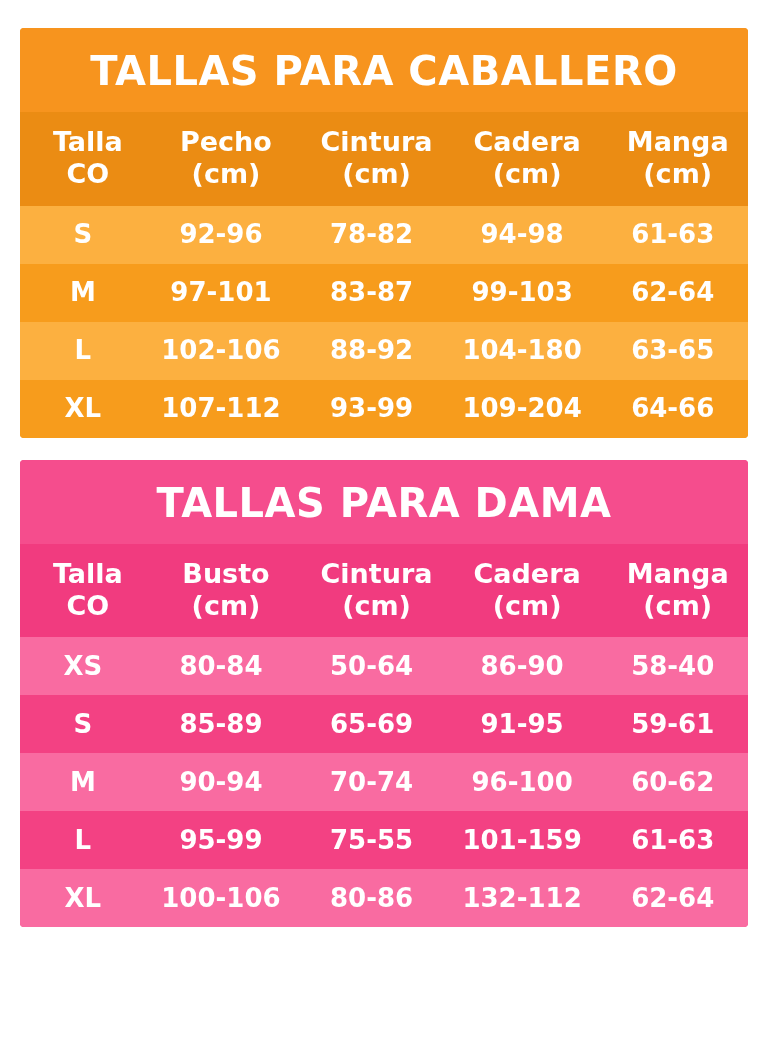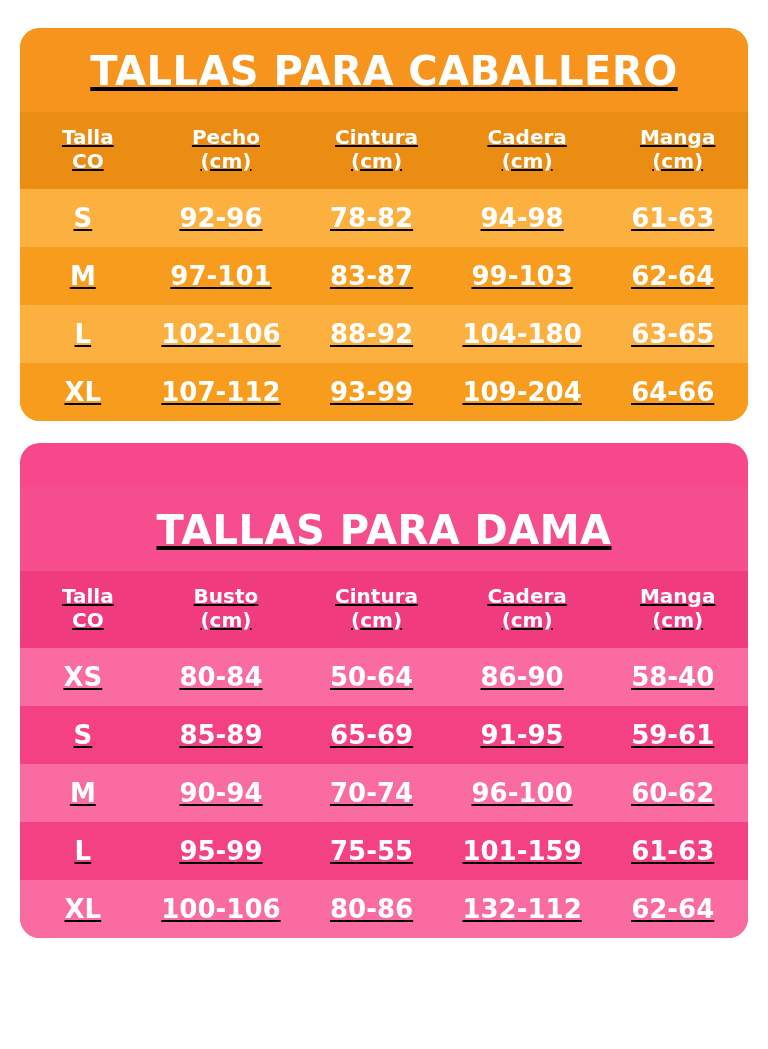--- a/index.html
+++ b/index.html
@@ -18,25 +18,24 @@
     width: 768px;
     height: 1049px;
     box-sizing: border-box;
     padding: 28px 20px 24px 20px;
     display: flex;
     flex-direction: column;
     gap: 22px;
   }
 
   .card {
-    border-radius: 20px;
+    border-radius: 4px;
     overflow: hidden;
     width: 100%;
     box-sizing: border-box;
-    text-decoration: underline;
   }
 
   .card-title {
     text-align: center;
     color: #ffffff;
     font-weight: bold;
     font-size: 40px;
     letter-spacing: 0.5px;
     padding: 22px 10px 20px 10px;
     line-height: 1.05;
@@ -52,21 +51,21 @@
   .table td {
     color: #ffffff;
     text-align: center;
     font-weight: bold;
     font-size: 26px;
     padding: 0;
     line-height: 1.18;
   }
 
   .table thead th {
-    font-size: 20px;
+    font-size: 27px;
     padding: 14px 2px 16px 12px;
     vertical-align: middle;
   }
 
   .table tbody td {
     height: 58px;
     vertical-align: middle;
   }
 
   .col-size { width: 17%; }
@@ -74,21 +73,21 @@
 
   
   .card-men { background: #f59a1e; }
   .card-men .card-title { background: #f7941e; }
   .card-men thead tr { background: #eb8c13; }
   .card-men tbody tr:nth-child(odd)  { background: #fcb040; }
   .card-men tbody tr:nth-child(even) { background: #f79c1c; }
 
   
   .card-women { background: #f6488a; }
-  .card-women .card-title { background: #f54d8d; margin-top: 44px; }
+  .card-women .card-title { background: #f54d8d; }
   .card-women thead tr { background: #f13b7f; }
   .card-women tbody tr:nth-child(odd)  { background: #f96ba1; }
   .card-women tbody tr:nth-child(even) { background: #f34183; }
 
   .hdr-line2 { display: block; }
 </style>
 </head>
 <body>
 
 <div class="page">

